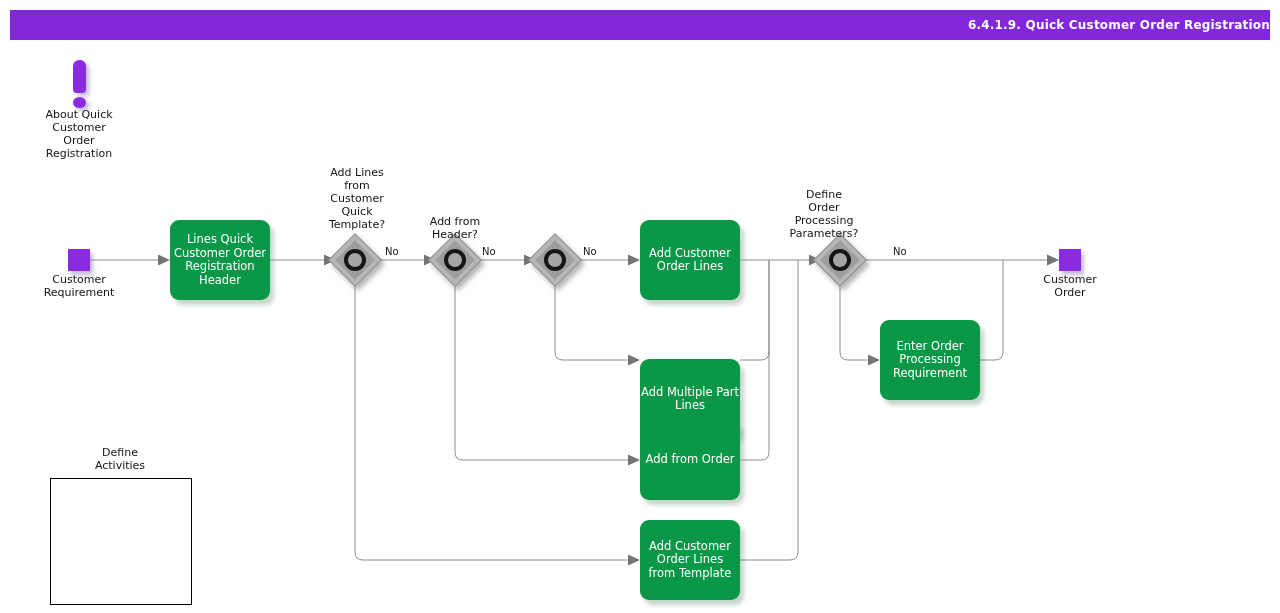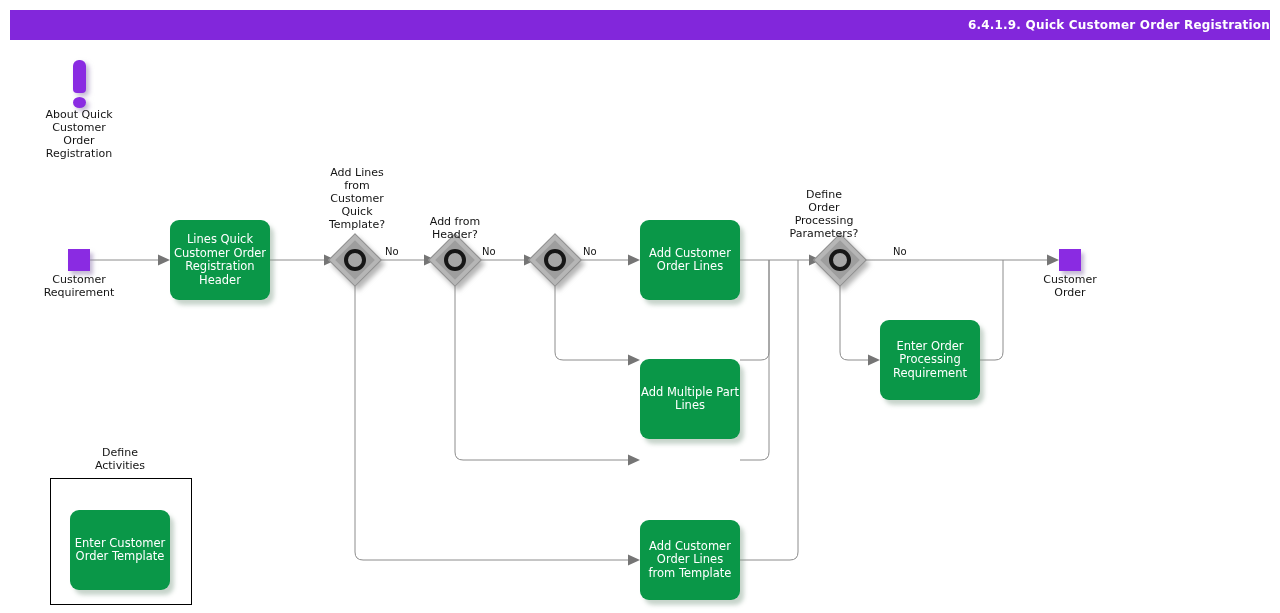--- a/index.html
+++ b/index.html
@@ -141,20 +141,21 @@
     <div class="diamond-circle"></div>
   </div>
   <span class="no-lbl" style="left:583px;top:245px;">No</span>
 
   <div class="activity" style="left:640px;top:220px;">Add Customer
 Order Lines</div>
 
   <div class="activity" style="left:640px;top:315px;margin-top:44px;">Add Multiple Part
 Lines</div>
 
+  <div class="activity" style="left:640px;top:420px;">Add from Order</div>
 
   <div class="activity" style="left:640px;top:520px;">Add Customer
 Order Lines
 from Template</div>
 
   <div class="lbl" style="left:774px;top:188px;width:100px;">Define
 Order
 Processing
 Parameters?</div>
   <div class="diamond-wrap" style="left:821px;top:241px;">
@@ -169,16 +170,14 @@
 Processing
 Requirement</div>
 
   <div class="event" style="left:1059px;top:249px;"></div>
   <div class="lbl" style="left:1020px;top:273px;width:100px;">Customer
 Order</div>
 
   <div class="lbl" style="left:70px;top:446px;width:100px;">Define
 Activities</div>
   <div class="ga-frame"></div>
-  <div class="activity" style="left:70px;top:510px;">Enter Customer
-Order Template</div>
 
 </div>
 
 </body></html>

